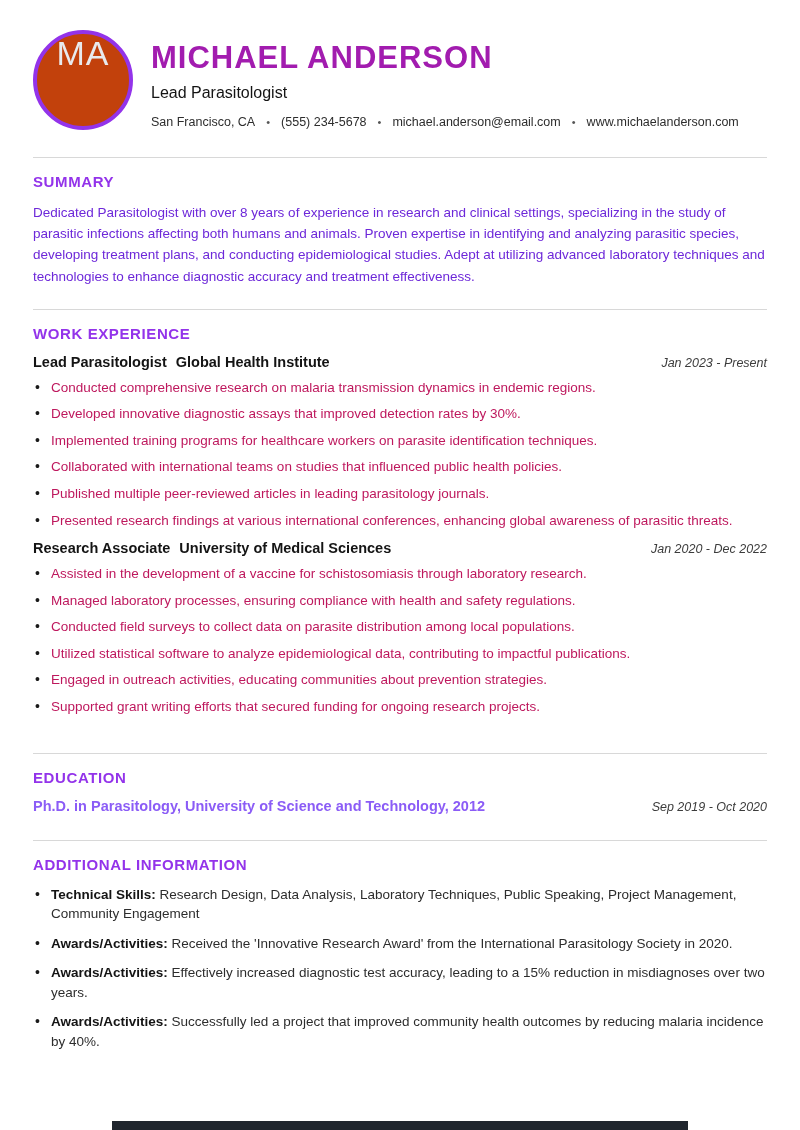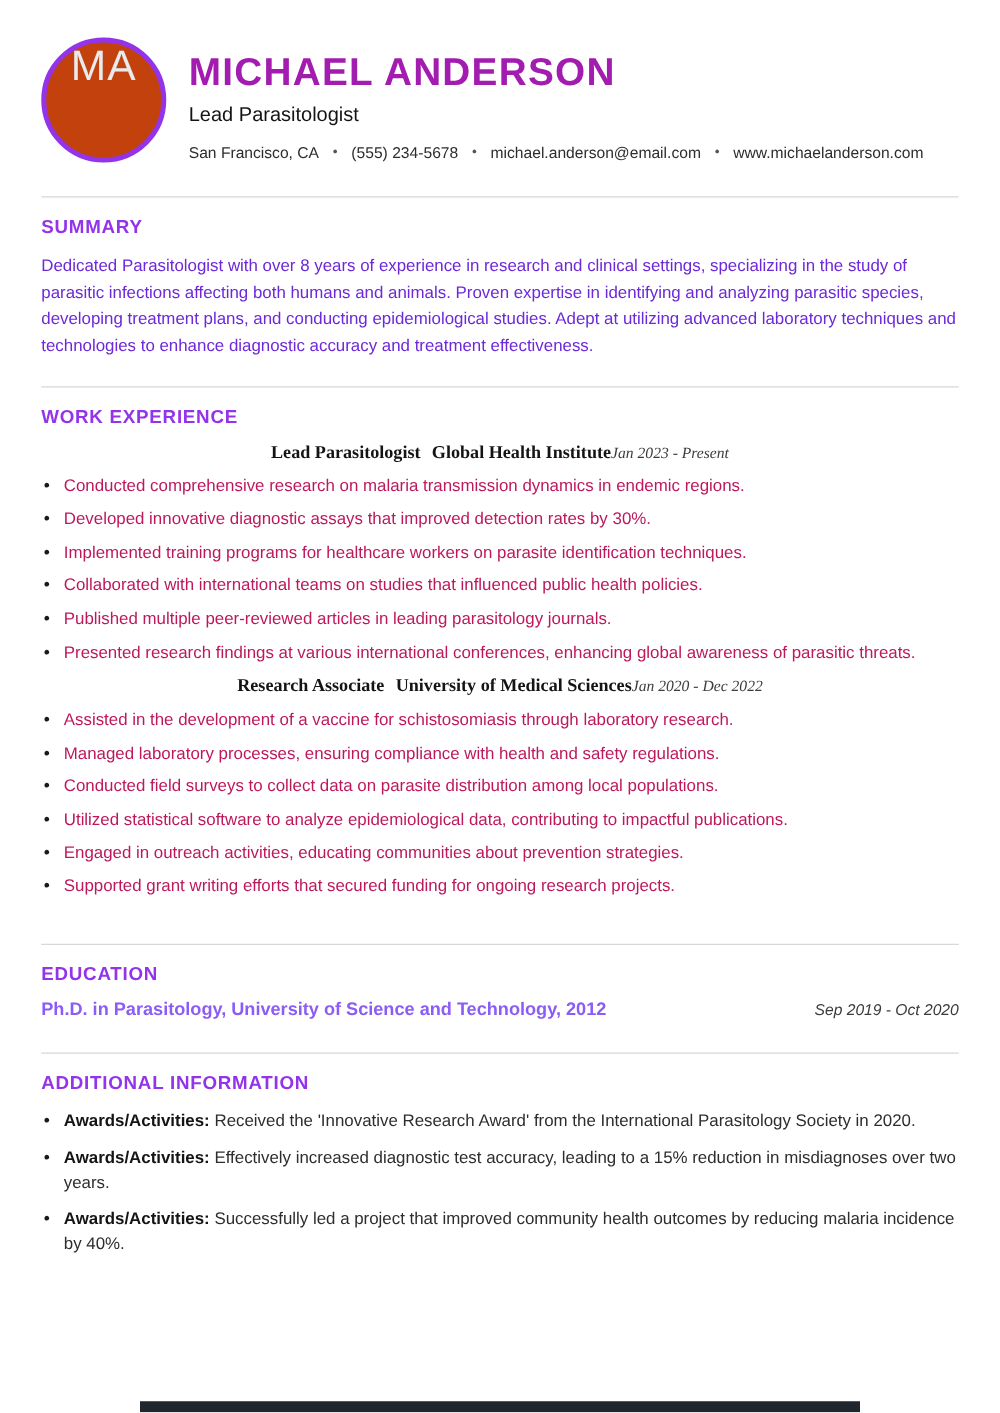--- a/index.html
+++ b/index.html
@@ -43,21 +43,21 @@
   .hdr-divider { margin-top: 27px; }
   .section { padding: 15px 0 0 0; }
   .section-heading {
     color: #9333ea; font-size: 15px; font-weight: 700; letter-spacing: 0.6px;
     margin-bottom: 12px;
   }
   .summary-text { font-size: 13.5px; line-height: 1.57; color: #6d28d9; padding-bottom: 22px; }
 
   
   .job { margin-bottom: 10px; }
-  .job-head { display: flex; justify-content: center; align-items: baseline; margin: 4px 0 8px 0; font-family: Liberation Serif, serif; }
+  .job-head { display: flex; justify-content: space-between; align-items: baseline; margin: 4px 0 8px 0; }
   .job-name { font-size: 14.5px; font-weight: 700; color: #141414; }
   .job-company { margin-left: 9px; }
   .dates { font-size: 12.5px; font-style: italic; color: #3c3c3c; white-space: nowrap; }
 
   ul.bullets { list-style: none; }
   ul.bullets li {
     position: relative; padding-left: 18px; margin-bottom: 7px;
     font-size: 13.5px; line-height: 1.45; color: #be185d;
   }
   ul.bullets li::before {
@@ -174,20 +174,24 @@
     </div>
   </div>
 
   <hr class="divider">
 
   <div class="content">
     <div class="section">
       <div class="section-heading">ADDITIONAL INFORMATION</div>
       <ul class="info">
         <li>
+          <span class="info-label">Technical Skills:</span>
+          <span class="info-text">Research Design, Data Analysis, Laboratory Techniques, Public Speaking, Project Management, Community Engagement</span>
+        </li>
+        <li>
           <span class="info-label">Awards/Activities:</span>
           <span class="info-text">Received the 'Innovative Research Award' from the International Parasitology Society in 2020.</span>
         </li>
         <li>
           <span class="info-label">Awards/Activities:</span>
           <span class="info-text">Effectively increased diagnostic test accuracy, leading to a 15% reduction in misdiagnoses over two years.</span>
         </li>
         <li>
           <span class="info-label">Awards/Activities:</span>
           <span class="info-text">Successfully led a project that improved community health outcomes by reducing malaria incidence by 40%.</span>

